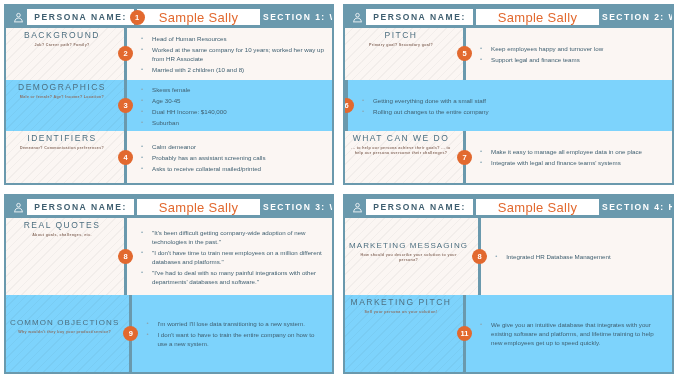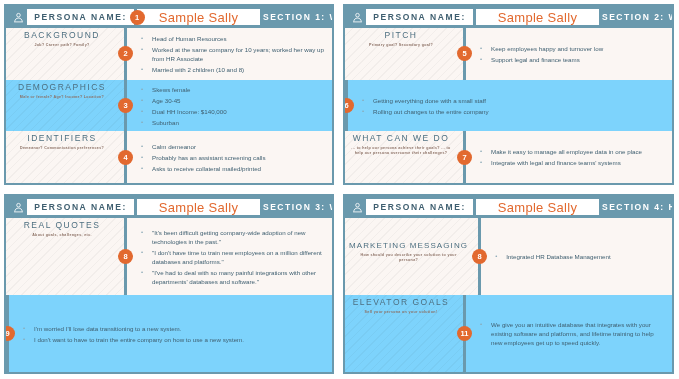--- a/index.html
+++ b/index.html
@@ -321,20 +321,24 @@
             </div>
             <div class="row-right">
               <ul class="bullets">
                 <li>"It's been difficult getting company-wide adoption of new technologies in the past."</li>
                 <li>"I don't have time to train new employees on a million different databases and platforms."</li>
                 <li>"I've had to deal with so many painful integrations with other departments' databases and software."</li>
               </ul>
             </div>
           </div>
           <div class="row shade-b">
+            <div class="row-left">
+              <div class="cat-title tight">COMMON OBJECTIONS</div>
+              <div class="cat-sub">Why wouldn't they buy your product/service?</div>
+            </div>
             <div class="divider">
               <div class="badge hdr-badge">9</div>
             </div>
             <div class="row-right">
               <ul class="bullets">
                 <li>I'm worried I'll lose data transitioning to a new system.</li>
                 <li>I don't want to have to train the entire company on how to use a new system.</li>
               </ul>
             </div>
           </div>
@@ -369,21 +373,21 @@
               <div class="badge hdr-badge">8</div>
             </div>
             <div class="row-right">
               <ul class="bullets">
                 <li>Integrated HR Database Management</li>
               </ul>
             </div>
           </div>
           <div class="row shade-b">
             <div class="row-left">
-              <div class="cat-title">ELEVATOR GOALS</div>
+              <div class="cat-title">MARKETING PITCH</div>
               <div class="cat-sub">Sell your persona on your solution!</div>
             </div>
             <div class="divider">
               <div class="badge hdr-badge">11</div>
             </div>
             <div class="row-right">
               <ul class="bullets">
                 <li>We give you an intuitive database that integrates with your existing software and platforms, and lifetime training to help new employees get up to speed quickly.</li>
               </ul>
             </div>

